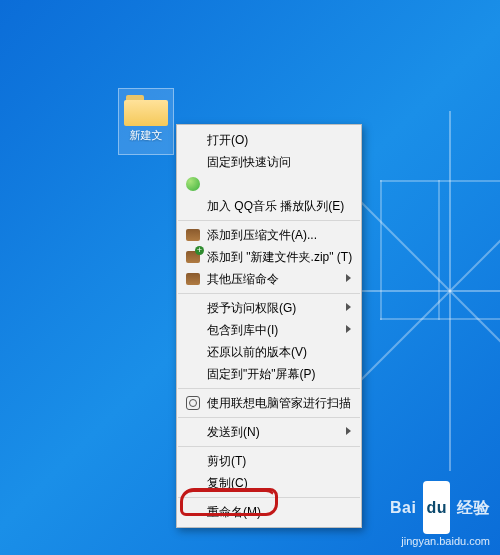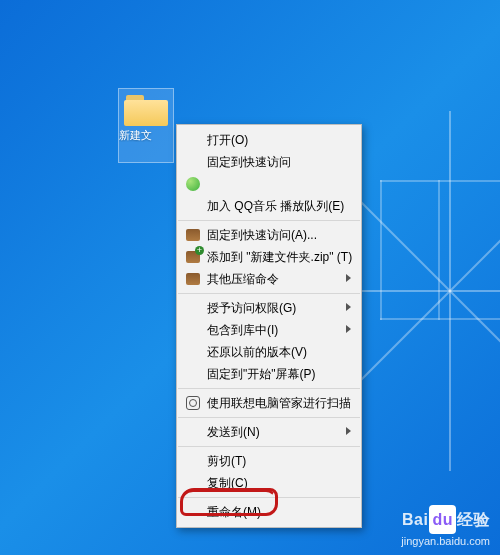--- a/index.html
+++ b/index.html
@@ -52,23 +52,24 @@
     .q2 { left:0; bottom:0; right:0; height:2px; }
     .q3 { top:0; bottom:0; left:0; width:2px; }
     .q4 { top:0; bottom:0; right:60px; width:2px; }
 
     
     .folder {
       position: absolute;
       left: 118px;
       top: 88px;
       width: 56px;
+      text-align: center;
       background: rgba(120,180,240,0.35);
       border: 1px solid rgba(255,255,255,0.4);
-      padding: 2px 0 20px 0;
+      padding: 2px 0 12px 0;
     }
     .folder-glyph {
       width: 44px;
       height: 34px;
       margin: 2px auto 2px;
       position: relative;
     }
     .folder-glyph .back {
       position: absolute;
       left: 2px; top: 2px;
@@ -214,24 +215,24 @@
       line-height: 1.35;
     }
     .wm .brand {
       font-size: 16px;
       font-weight: 600;
       letter-spacing: 0.5px;
     }
     .wm .brand .du {
       display: inline-block;
       background: #fff;
-      color: #8b5cf6;
+      color: #0c4a6e;
       border-radius: 4px;
-      padding: 4px 3px;
-      margin: 0 1px;
+      padding: 16px 3px;
+      margin: 0 7px;
     }
   </style>
 </head>
 <body>
 
 <div class="rays-quad">
   <div class="q1"></div>
     <div class="q2"></div>
     <div class="q3"></div>
     <div class="q4"></div>
@@ -268,21 +269,21 @@
       </span>
   </div>
   <div class="item">
     <span>加入 QQ音乐 播放队列(E)</span>
   </div>
   <div class="sep"></div>
   <div class="item">
     <span class="icon">
         <span class="ico-archive"></span>
       </span>
-    <span>固定到快速访问(A)...</span>
+    <span>添加到压缩文件(A)...</span>
   </div>
   <div class="item">
     <span class="icon">
         <span class="ico-archive-add"></span>
       </span>
     <span>添加到 "新建文件夹.zip" (T)</span>
   </div>
   <div class="item">
     <span class="icon">
         <span class="ico-archive"></span>

